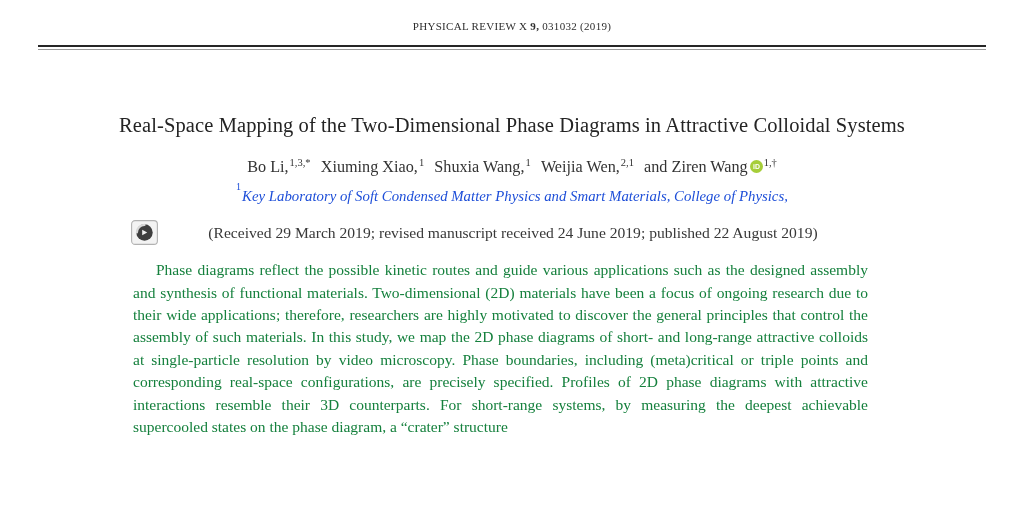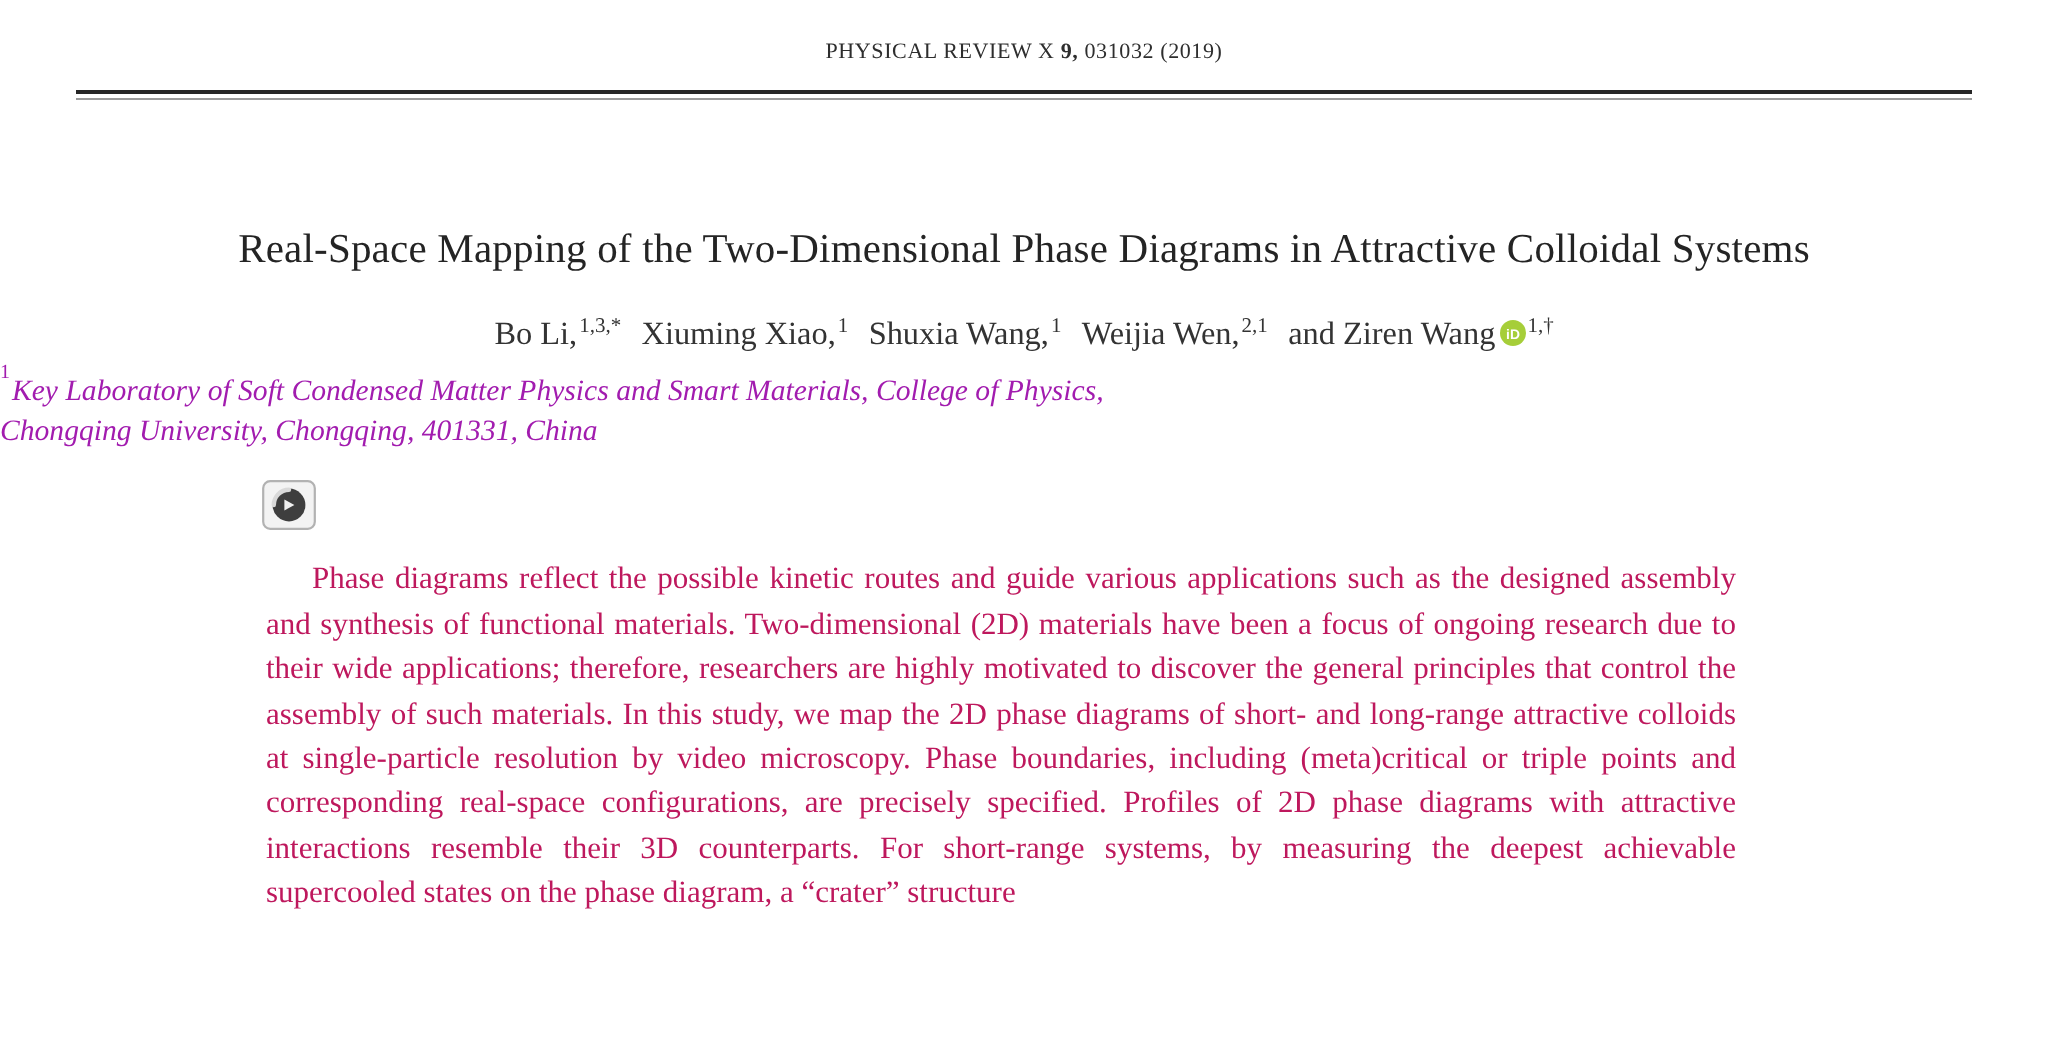--- a/index.html
+++ b/index.html
@@ -65,24 +65,24 @@
   .orcid {
     display: inline-block;
     vertical-align: -1px;
     margin-left: 2px;
     line-height: 0;
   }
 
   
   .affiliations {
     margin-top: 7px;
-    text-align: left;
+    text-align: center;
     font-style: italic;
     font-size: 14.8px;
-    color: #a21caf;
+    color: #1d4ed8;
     line-height: 20.2px;
   }
   .affil-line sup {
     font-style: normal;
     font-size: 10px;
     line-height: 0;
     position: relative;
     top: -5px;
     margin-right: 1px;
   }
@@ -109,21 +109,21 @@
     line-height: 22px;
   }
 
   
   .abstract {
     margin: 14px 0 0 133px;
     width: 735px;
     text-align: justify;
     text-indent: 23px;
     font-size: 15.5px;
-    color: #be185d;
+    color: #15803d;
     line-height: 22.4px;
   }
 </style>
 </head>
 <body>
 
 <div class="page">
 
   <div class="journal-header">
     <span>PHYSICAL REVIEW X</span>
@@ -141,29 +141,29 @@
     <span class="author"><span>Shuxia Wang,</span><sup>1</sup></span>
     <span class="author"><span>Weijia Wen,</span><sup>2,1</sup></span>
     <span class="author"><span>and Ziren Wang</span><span class="orcid"><svg width="13" height="13" viewBox="0 0 16 16" aria-hidden="true">
             <circle cx="8" cy="8" r="8" fill="#A6CE39"></circle>
             <text x="8" y="11.4" text-anchor="middle" font-size="8.5" fill="#ffffff" font-weight="bold" font-family="Liberation Sans, sans-serif">iD</text>
           </svg></span><sup>1,†</sup></span>
   </div>
 
   <div class="affiliations">
     <div class="affil-line"><sup>1</sup><span>Key Laboratory of Soft Condensed Matter Physics and Smart Materials, College of Physics,</span></div>
-    <div class="affil-line"><span>Chongqing University, Chongqing, 401331, China</span></div>
   </div>
 
   <div class="history-row">
     <span class="crossmark-btn">
       <svg width="27" height="25" viewBox="0 0 27 25" aria-hidden="true">
         <rect x="0.6" y="0.6" width="25.8" height="23.8" rx="3.5" fill="#f3f3f3" stroke="#b2b2b2" stroke-width="1.1"></rect>
         <circle cx="13.5" cy="12.5" r="8.2" fill="#3e3e3e"></circle>
         <path d="M13.5 4.9 a7.6 7.6 0 0 0 -7.6 7.6" stroke="#d9d9d9" stroke-width="2.2" fill="none" stroke-linecap="round"></path>
         <path d="M11.2 9.8 L16.2 12.5 L11.2 15.2 Z" fill="#f0f0f0"></path>
       </svg>
     </span>
+    <span class="history-text">(Received 29 March 2019; revised manuscript received 24 June 2019; published 22 August 2019)</span>
   </div>
 
   <p class="abstract">Phase diagrams reflect the possible kinetic routes and guide various applications such as the designed assembly and synthesis of functional materials. Two-dimensional (2D) materials have been a focus of ongoing research due to their wide applications; therefore, researchers are highly motivated to discover the general principles that control the assembly of such materials. In this study, we map the 2D phase diagrams of short- and long-range attractive colloids at single-particle resolution by video microscopy. Phase boundaries, including (meta)critical or triple points and corresponding real-space configurations, are precisely specified. Profiles of 2D phase diagrams with attractive interactions resemble their 3D counterparts. For short-range systems, by measuring the deepest achievable supercooled states on the phase diagram, a “crater” structure</p>
 
 </div>
 
 </body></html>

